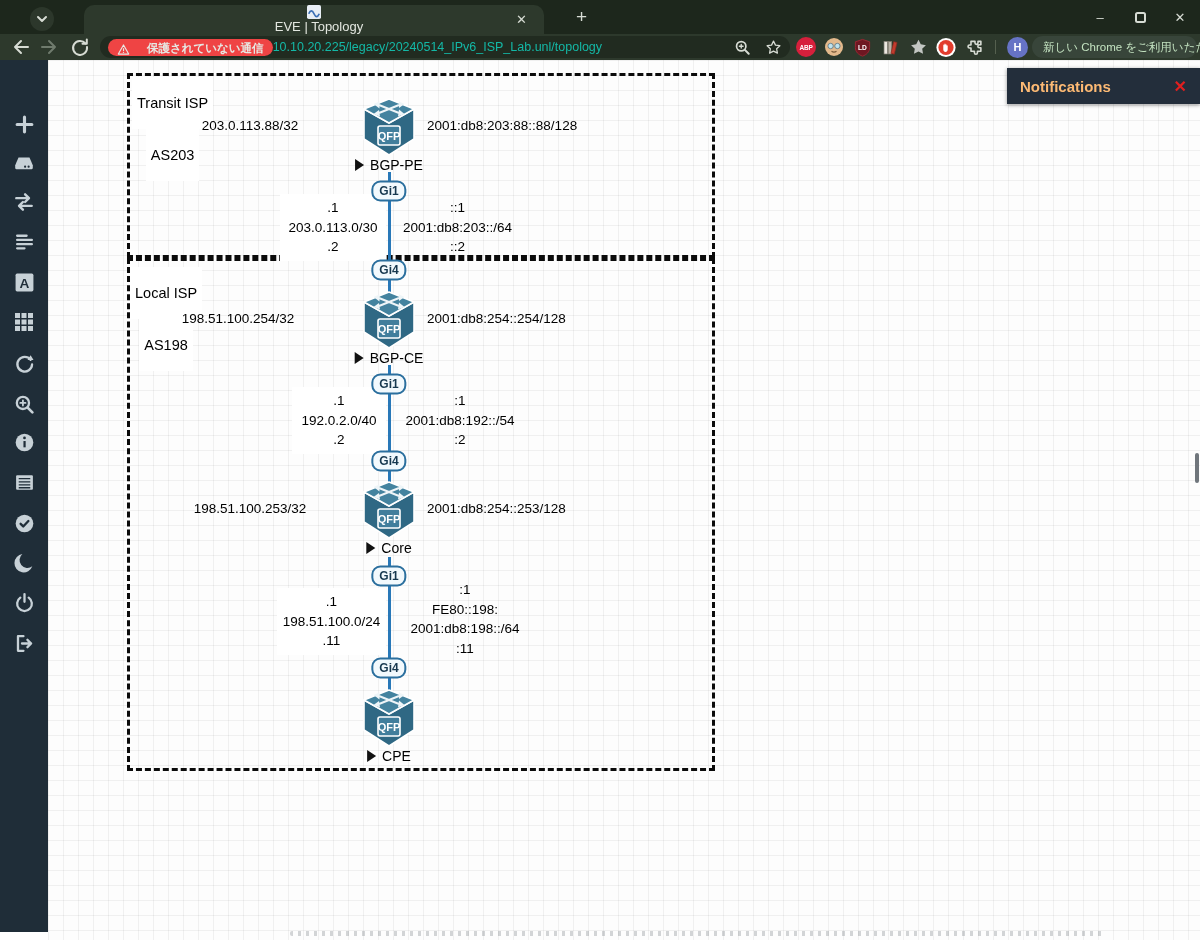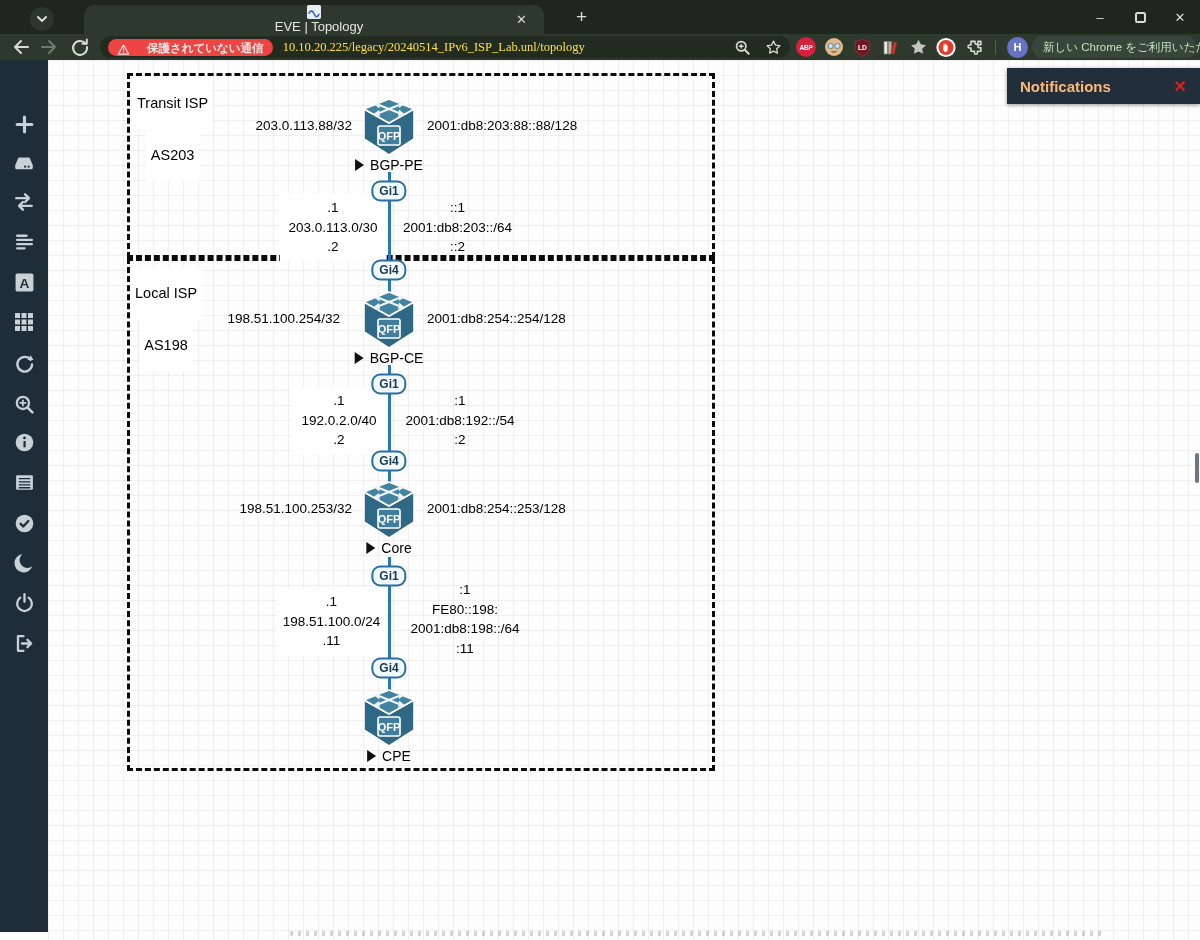--- a/index.html
+++ b/index.html
@@ -19,21 +19,21 @@
   .newtab-btn { position:absolute; left:576px; top:8px; color:#d7dcd4; font-size:19px; line-height:18px; }
   .win-controls { position:absolute; right:0; top:0; height:34px; display:flex; }
   .win-btn { width:40px; height:34px; display:flex; align-items:center; justify-content:center; color:#d7dcd4; font-size:13px; }
 
   .toolbar { position:absolute; left:0; top:34px; width:1200px; height:26px; background:#2d392c; }
   .nav-ic { position:absolute; top:3px; width:20px; height:20px; }
   .addr { position:absolute; left:100px; top:2px; width:690px; height:22px; border-radius:12px;
     background:#212b20; display:flex; align-items:center; padding:0 8px; }
   .chip { display:flex; align-items:flex-end; gap:17px; background:#ef4444; border-radius:10px;
     height:17px; padding:0 9px; color:#e6e9e4; font-size:11.5px; font-weight:bold; }
-  .url { color:#fde047; font-size:12.5px; margin-left:10px; white-space:nowrap;font-family:Liberation Serif, serif; }
+  .url { color:#14b8a6; font-size:12.5px; white-space:nowrap; }
   .addr-right { margin-left:auto; display:flex; align-items:center; gap:14px; }
   .ext-row { position:absolute; left:796px; top:1px; height:24px; display:flex; align-items:center; gap:8px; }
   .ext { width:20px; height:20px; display:flex; align-items:center; justify-content:center; }
   .abp { border-radius:50%; background:#d6203c; color:#fff; font-size:6.5px; font-weight:bold; letter-spacing:-.2px; }
   .sep { width:1px; height:14px; background:#55604f; margin:0 3px; }
   .avatar { width:21px; height:21px; border-radius:50%; background:#6673c5; color:#fff; font-size:11px;
     font-weight:bold; display:flex; align-items:center; justify-content:center; }
   .update-pill { position:absolute; left:1032px; top:2px; height:22px; width:165px; border-radius:12px;
     background:#38453a; display:flex; align-items:center; padding:0 6px 0 11px; }
   .update-text { color:#c4e3c1; font-size:11.5px; white-space:nowrap; }
@@ -62,21 +62,21 @@
   .if-badge { position:absolute; transform:translate(-50%,-50%); background:#f2f9fd;
     border:2px solid #2b6f9e; border-radius:9px; padding:1px 6px 2px;
     font-size:12px; font-weight:bold; color:#173а52; color:#17384f; }
 
   .node-icon { position:absolute; transform:translateX(-50%); width:64px; height:60px; }
   .node-name { position:absolute; transform:translateX(-50%); display:flex; align-items:center; gap:6px;
     font-size:14px; color:#000; white-space:nowrap; }
   .play { width:0; height:0; border-left:9px solid #111; border-top:6px solid transparent; border-bottom:6px solid transparent; }
 
   .ip-label { position:absolute; font-size:13.5px; color:#000; white-space:nowrap; }
-  .ip-v4 { text-align:right; }
+  .ip-v4 { text-align:center; }
   .link-left { position:absolute; background:#fff; text-align:center; font-size:13.5px; color:#000;
     line-height:19.5px; padding:4px 2px; }
   .link-right { position:absolute; text-align:center; font-size:13.5px; color:#000; line-height:19.5px; padding:4px 0; }
 
   .bottom-smudge { position:absolute; left:242px; top:871px; width:815px; height:5px; opacity:.45; border-radius:2px;
     background:repeating-linear-gradient(90deg, rgba(80,88,95,.55) 0 3px, transparent 3px 8px); }
   .scroll-thumb { position:absolute; right:1px; top:393px; width:4px; height:30px; background:#70767c; border-radius:2px; }
 
   svg.lic { stroke:#c7d1d7; fill:none; stroke-width:2.2; stroke-linecap:round; stroke-linejoin:round; }
   svg.tic { stroke:#d7dcd4; fill:none; stroke-width:2; stroke-linecap:round; stroke-linejoin:round; }

